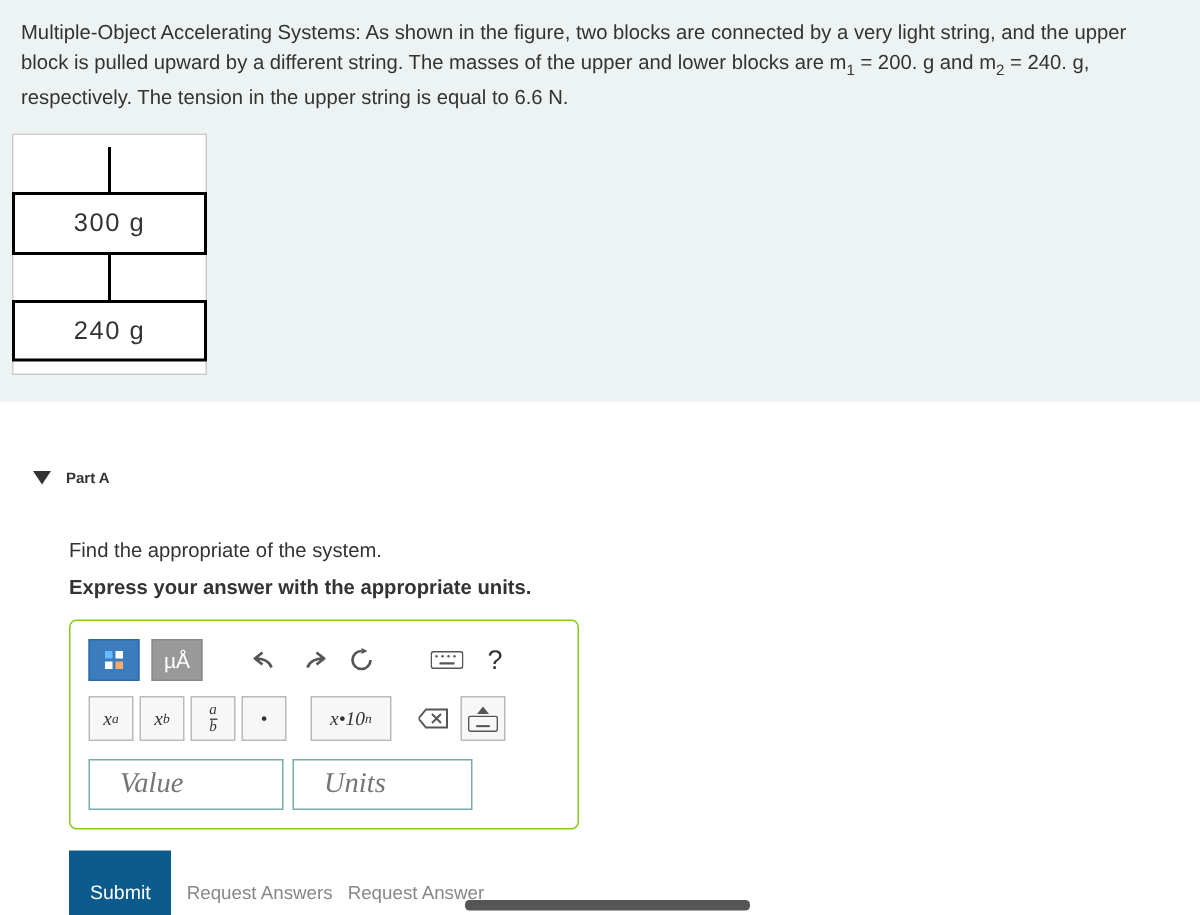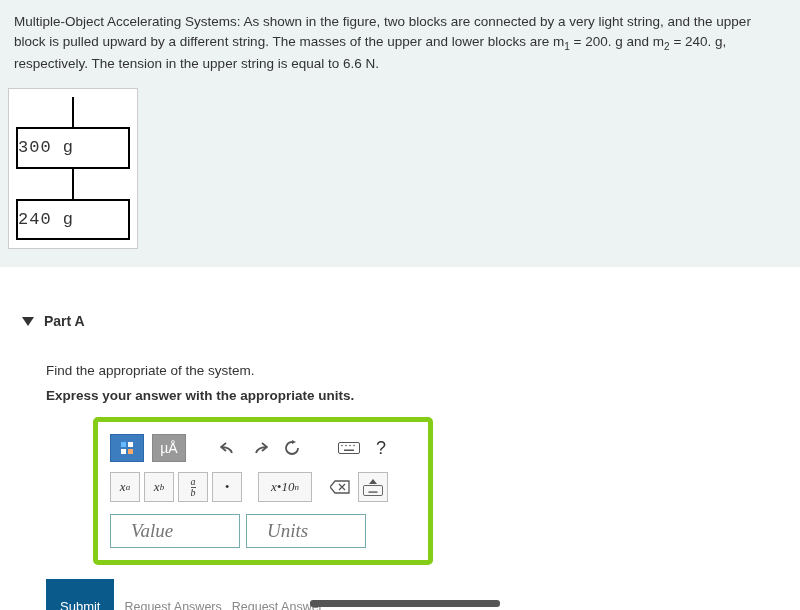--- a/index.html
+++ b/index.html
@@ -26,58 +26,56 @@
     display: flex;
     flex-direction: column;
     align-items: center;
   }
   .string-top, .string-mid {
     width: 2px;
     height: 30px;
     background: #000;
   }
   .block {
-    width: 114px;
+    width: 130px;
     border: 2px solid #000;
-    text-align: left;
-    font-family: Liberation Mono, monospace;
+    text-align: center;
+    font-family: Liberation Sans, sans-serif;
     font-size: 17px;
     padding: 6px 0;
     letter-spacing: 1px;
     position: relative;
     left: 0;
   }
   .figure-wrap { position: relative; left: -6px; }
   .part-bar {
     margin-top: 40px;
     padding: 6px 0 6px 22px;
     display: flex;
-    align-items: center;
     gap: 10px;
     font-weight: bold;
-    font-size: 14px;
+    font-size: 10px;
   }
   .triangle-down {
     width: 0; height: 0;
     border-left: 6px solid transparent;
     border-right: 6px solid transparent;
     border-top: 9px solid #333;
   }
   .part-body {
     padding: 28px 0 0 46px;
   }
   .instruct { margin-bottom: 10px; font-size: 13.5px; }
   .bold { font-weight: bold; }
   .answer-box {
     margin-top: 14px;
-    border: 5px solid #84cc16;
+    border: 1px solid #84cc16;
     border-radius: 5px;
     width: 340px;
     padding: 12px;
-    margin-left: 47px;
   }
   .toolbar {
     display: flex;
     align-items: center;
     gap: 8px;
     margin-bottom: 10px;
   }
   .tool-btn {
     height: 28px;
     display: inline-flex;

